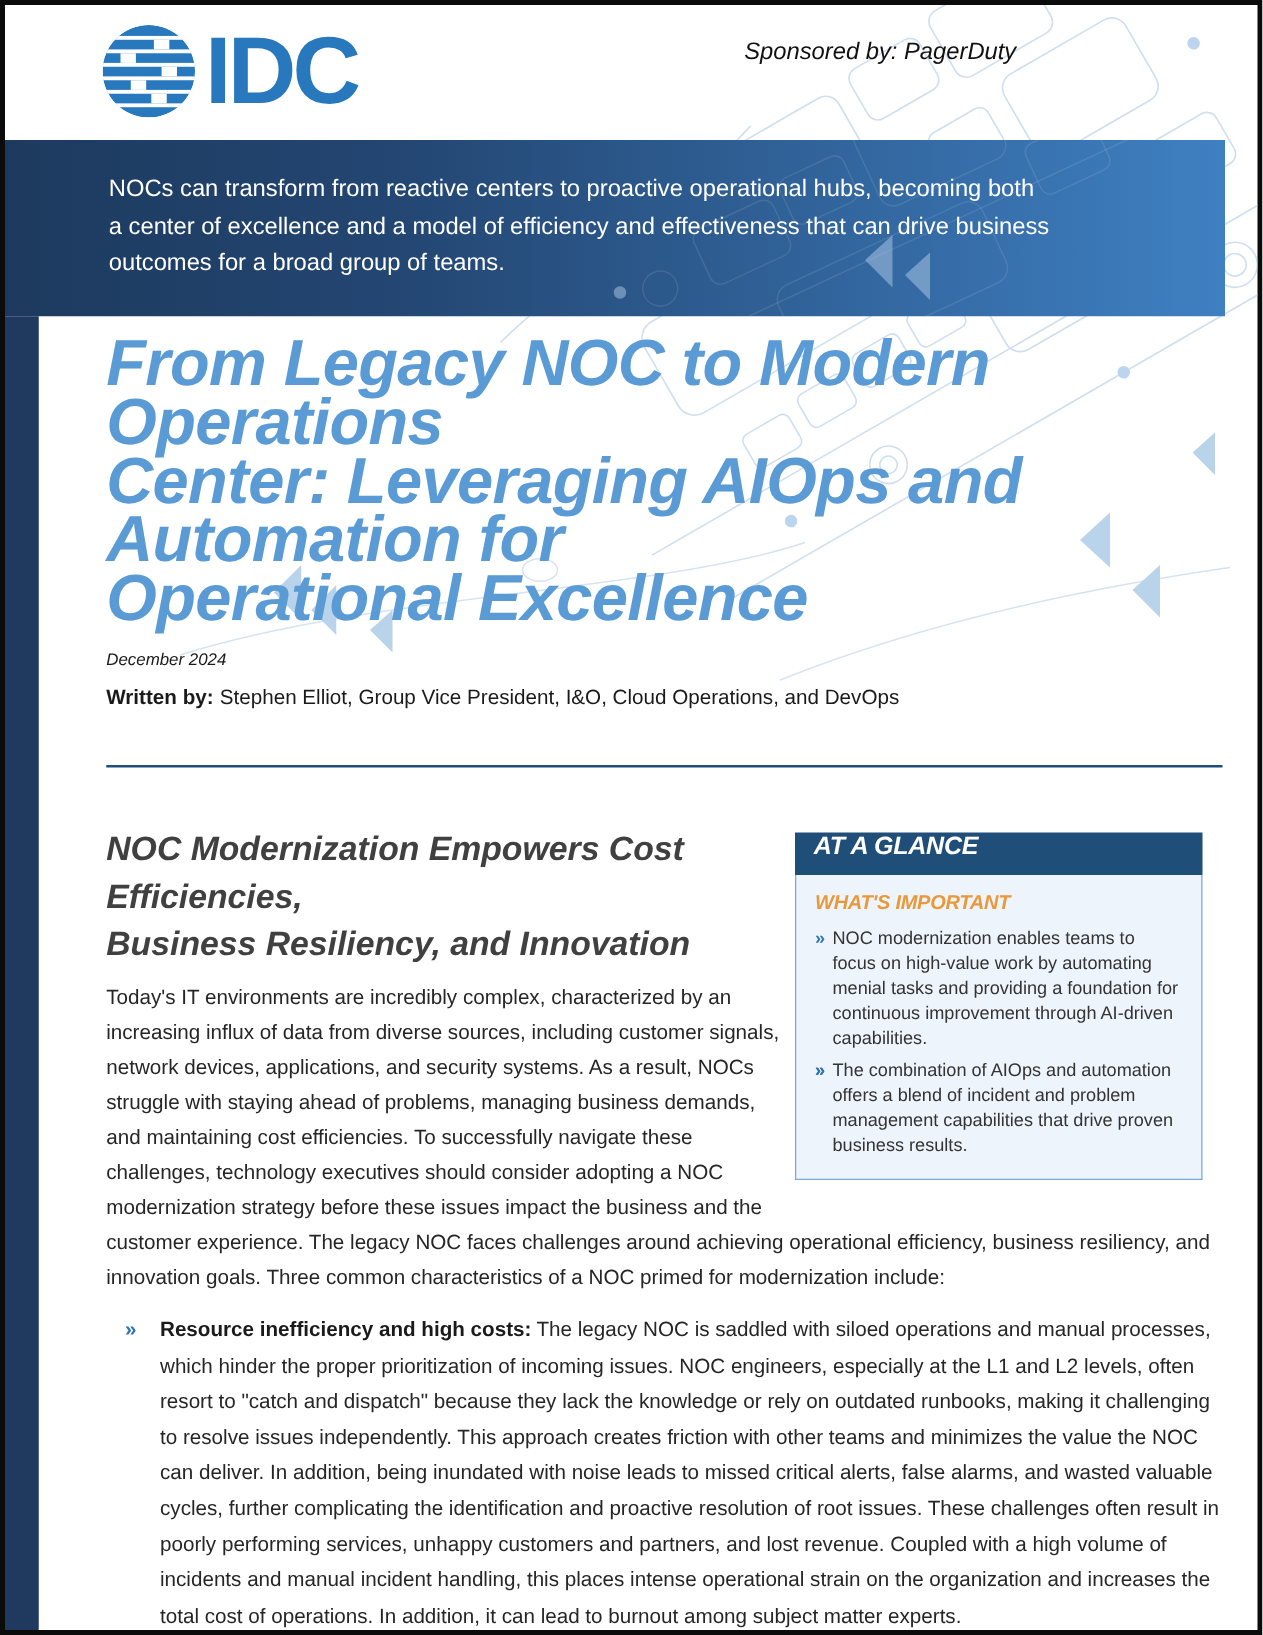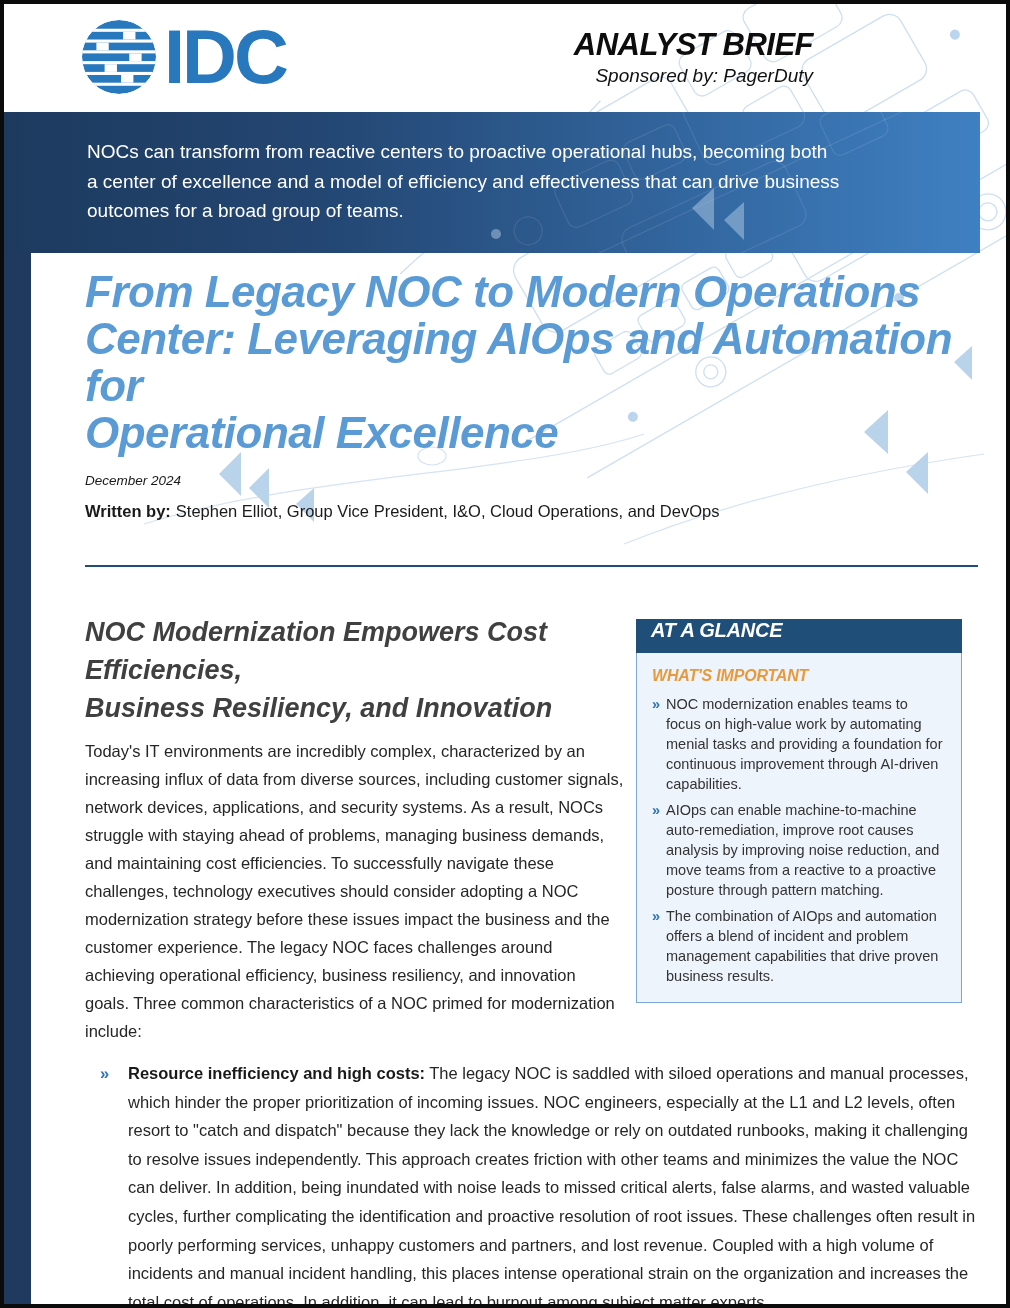--- a/index.html
+++ b/index.html
@@ -47,21 +47,21 @@
     line-height: 29.5px; white-space: pre-line;
   }
   
   .left-accent-bar {
     position: absolute; top: 249px; left: 0; width: 27px; height: 1051px;
     background: #203a5f;
   }
   
   .main-col { position: absolute; top: 249px; left: 81px; width: 893px; }
   .doc-title {
-    margin: 15px 0 0; font-size: 44px; line-height: 47px;
+    margin: 15px 0 0; font-size: 52px; line-height: 47px;
     font-weight: bold; font-style: italic; color: #5b9bd5;
     letter-spacing: -0.5px; white-space: pre-line;
   }
   .pub-date { margin-top: 17px; font-size: 13.5px; font-style: italic; color: #1a1a1a; }
   .byline { margin-top: 14px; font-size: 16.5px; color: #1a1a1a; }
   .byline .lbl { font-weight: bold; margin-right: 0.3em; }
   .rule { margin: 44px 0 0; border: none; border-top: 2px solid #1f4e79; height: 0; }
   .content { margin-top: 46px; }
   
   .glance-box { float: right; width: 326px; margin: 6px 16px 12px 12px; }
@@ -170,21 +170,20 @@
             <rect x="14" y="22" width="12" height="7.5"></rect>
             <rect x="46" y="32.5" width="12" height="7.5"></rect>
             <rect x="22" y="43" width="12" height="7.5"></rect>
             <rect x="38" y="53.5" width="12" height="7.5"></rect>
           </g>
         </g>
       </svg>
       <span class="idc-logo-text">IDC</span>
     </div>
     <div class="brief-block">
-      <div class="brief-title">ANALYST BRIEF</div>
       <div class="sponsor-line">Sponsored by: PagerDuty</div>
     </div>
   </header>
 
   <div class="hero-banner">
     <svg class="banner-pattern" viewBox="0 0 976 141">
       <g fill="none" stroke="rgba(255,255,255,0.10)" stroke-width="1.2" transform="rotate(-25 700 70)">
         <rect x="560" y="10" width="70" height="48" rx="9"></rect>
         <rect x="640" y="2" width="56" height="40" rx="8"></rect>
         <rect x="710" y="-10" width="110" height="70" rx="12"></rect>
@@ -220,21 +219,21 @@
 
       <aside class="glance-box">
         <div class="glance-header">AT A GLANCE</div>
         <div class="glance-body">
           <div class="glance-sub">WHAT'S IMPORTANT</div>
           <ul class="glance-list">
             <li>
               <span class="g-marker">»</span><span>NOC modernization enables teams to focus on high-value work by automating menial tasks and providing a foundation for continuous improvement through AI-driven capabilities.</span>
             </li>
             <li>
-              <span class="g-marker">»</span><span>AIOps can enable machine-to-machine auto-remediation, improve root causes analysis by improving noise reduction, and move teams from a reactive to a proactive posture through pattern matching.</span>
+              <span class="g-marker">»</span>
             </li>
             <li>
               <span class="g-marker">»</span><span>The combination of AIOps and automation offers a blend of incident and problem management capabilities that drive proven business results.</span>
             </li>
           </ul>
         </div>
       </aside>
 
       <h2 class="section-heading">NOC Modernization Empowers Cost Efficiencies,
 Business Resiliency, and Innovation</h2>

